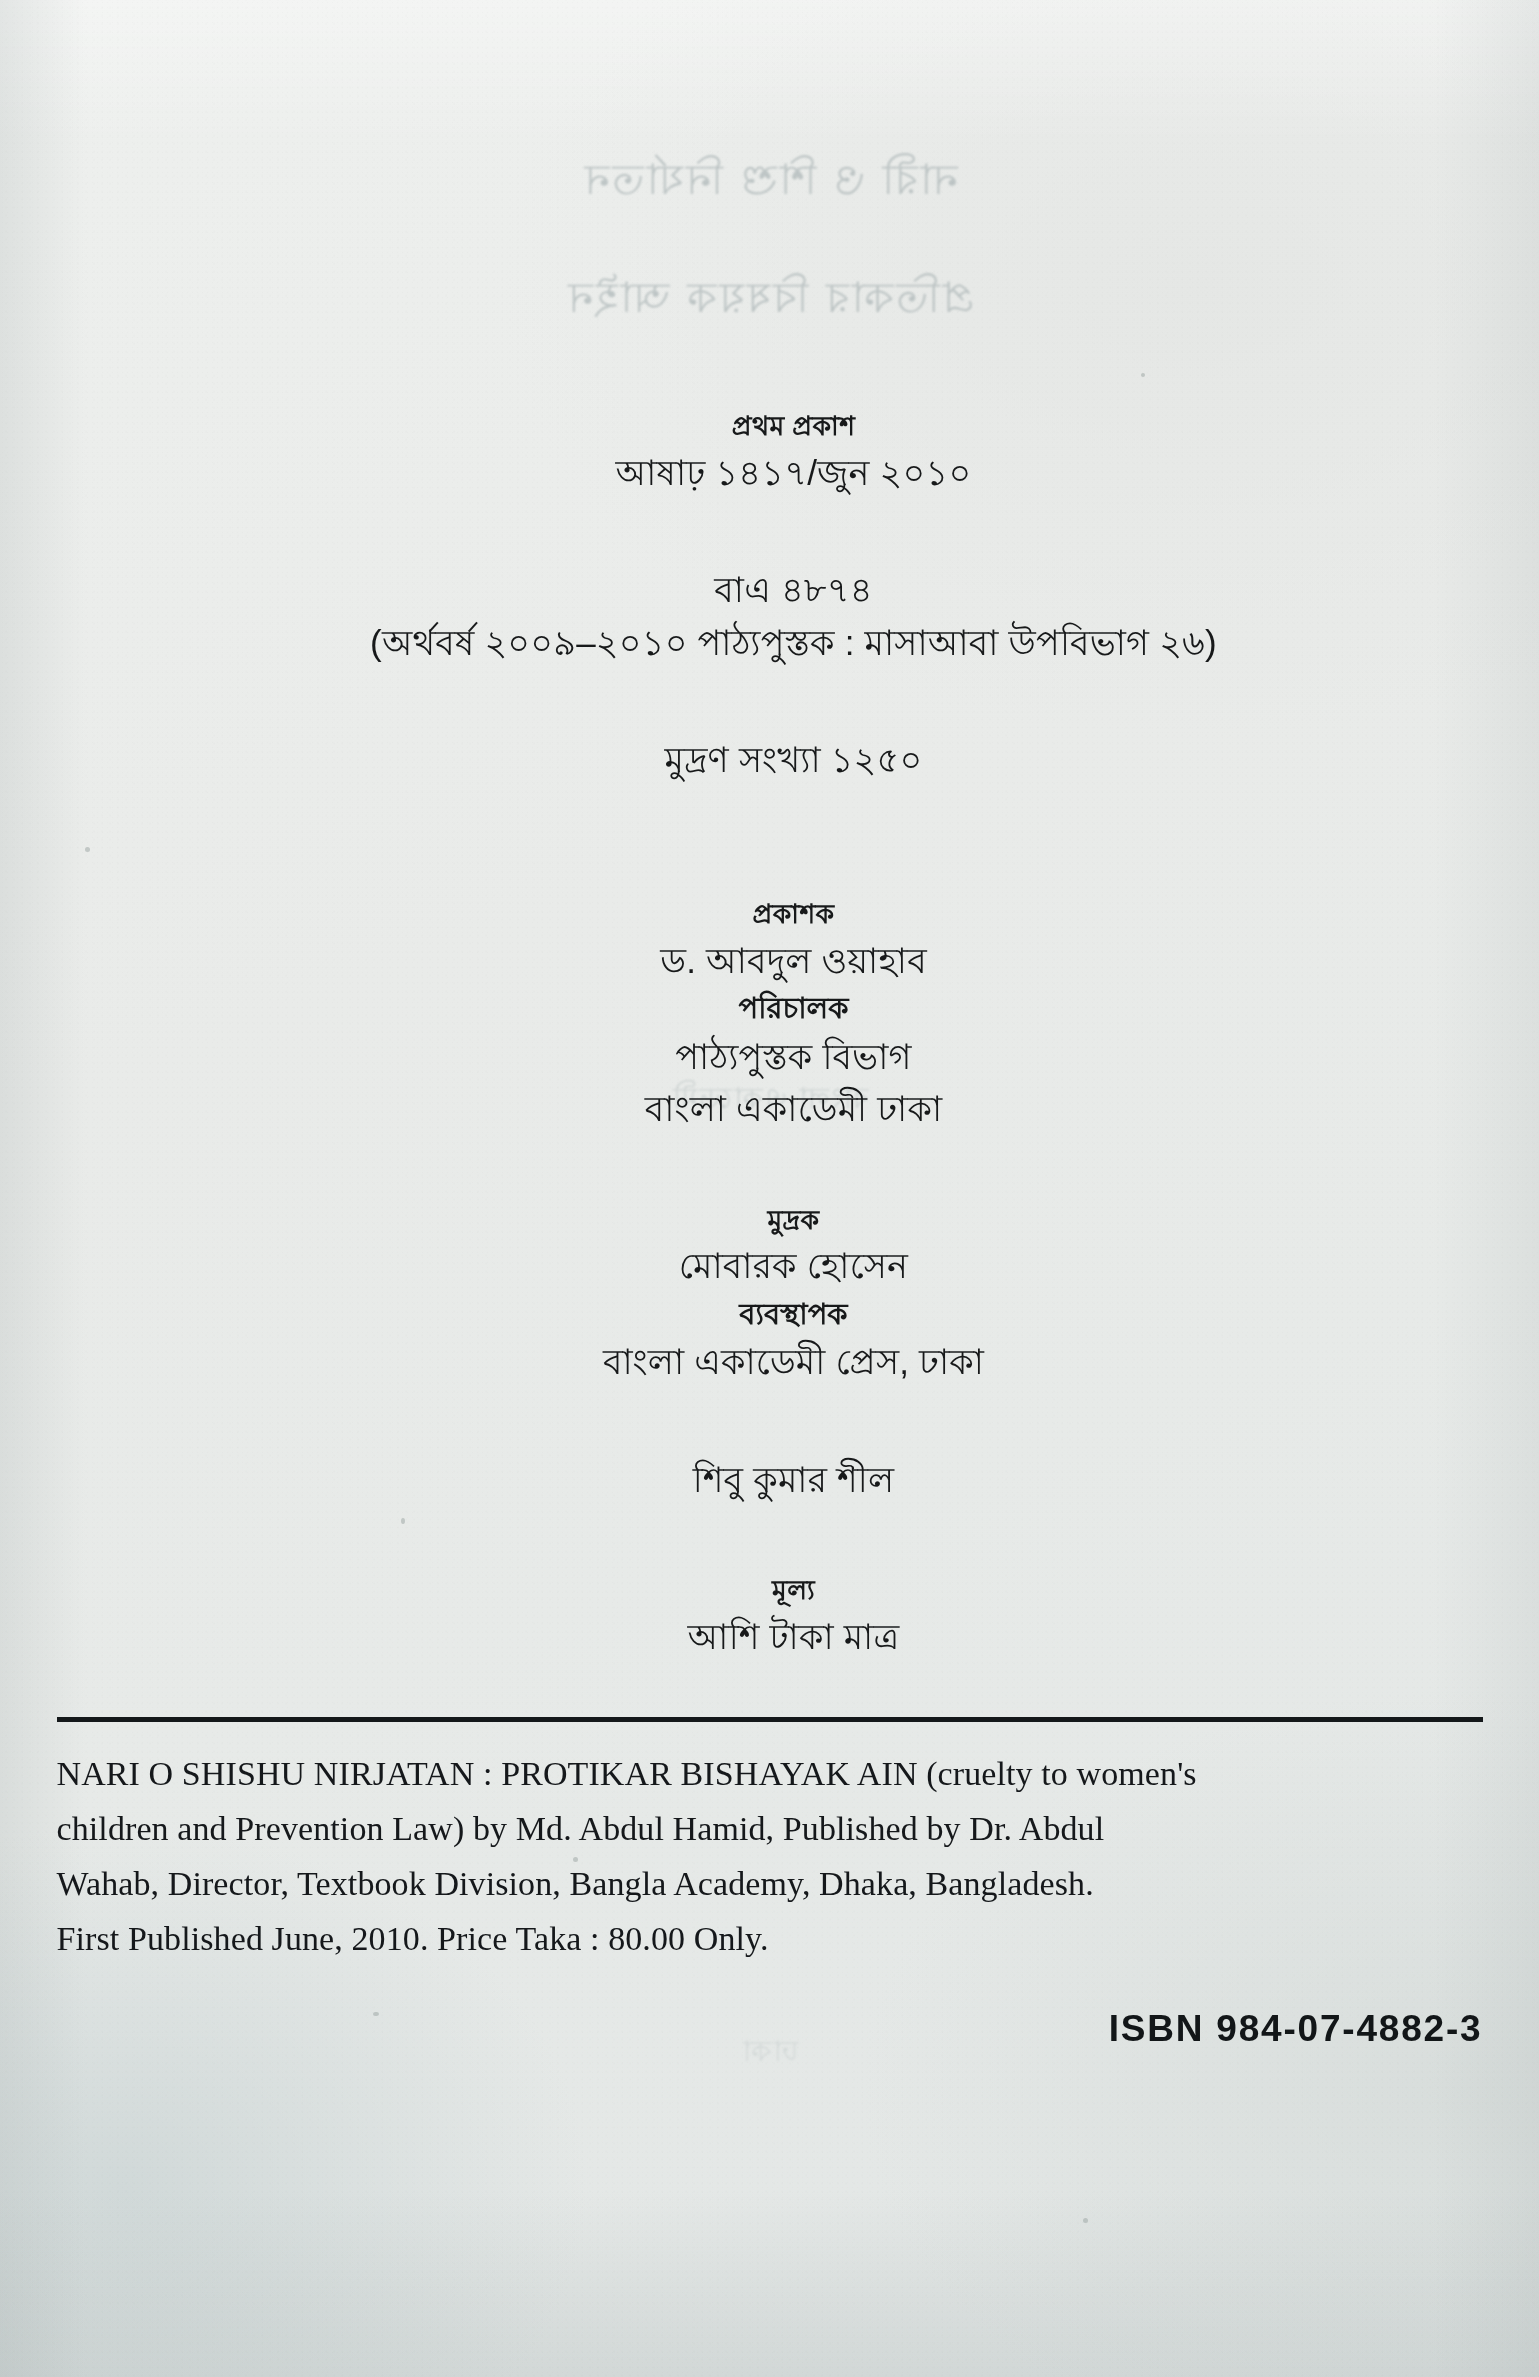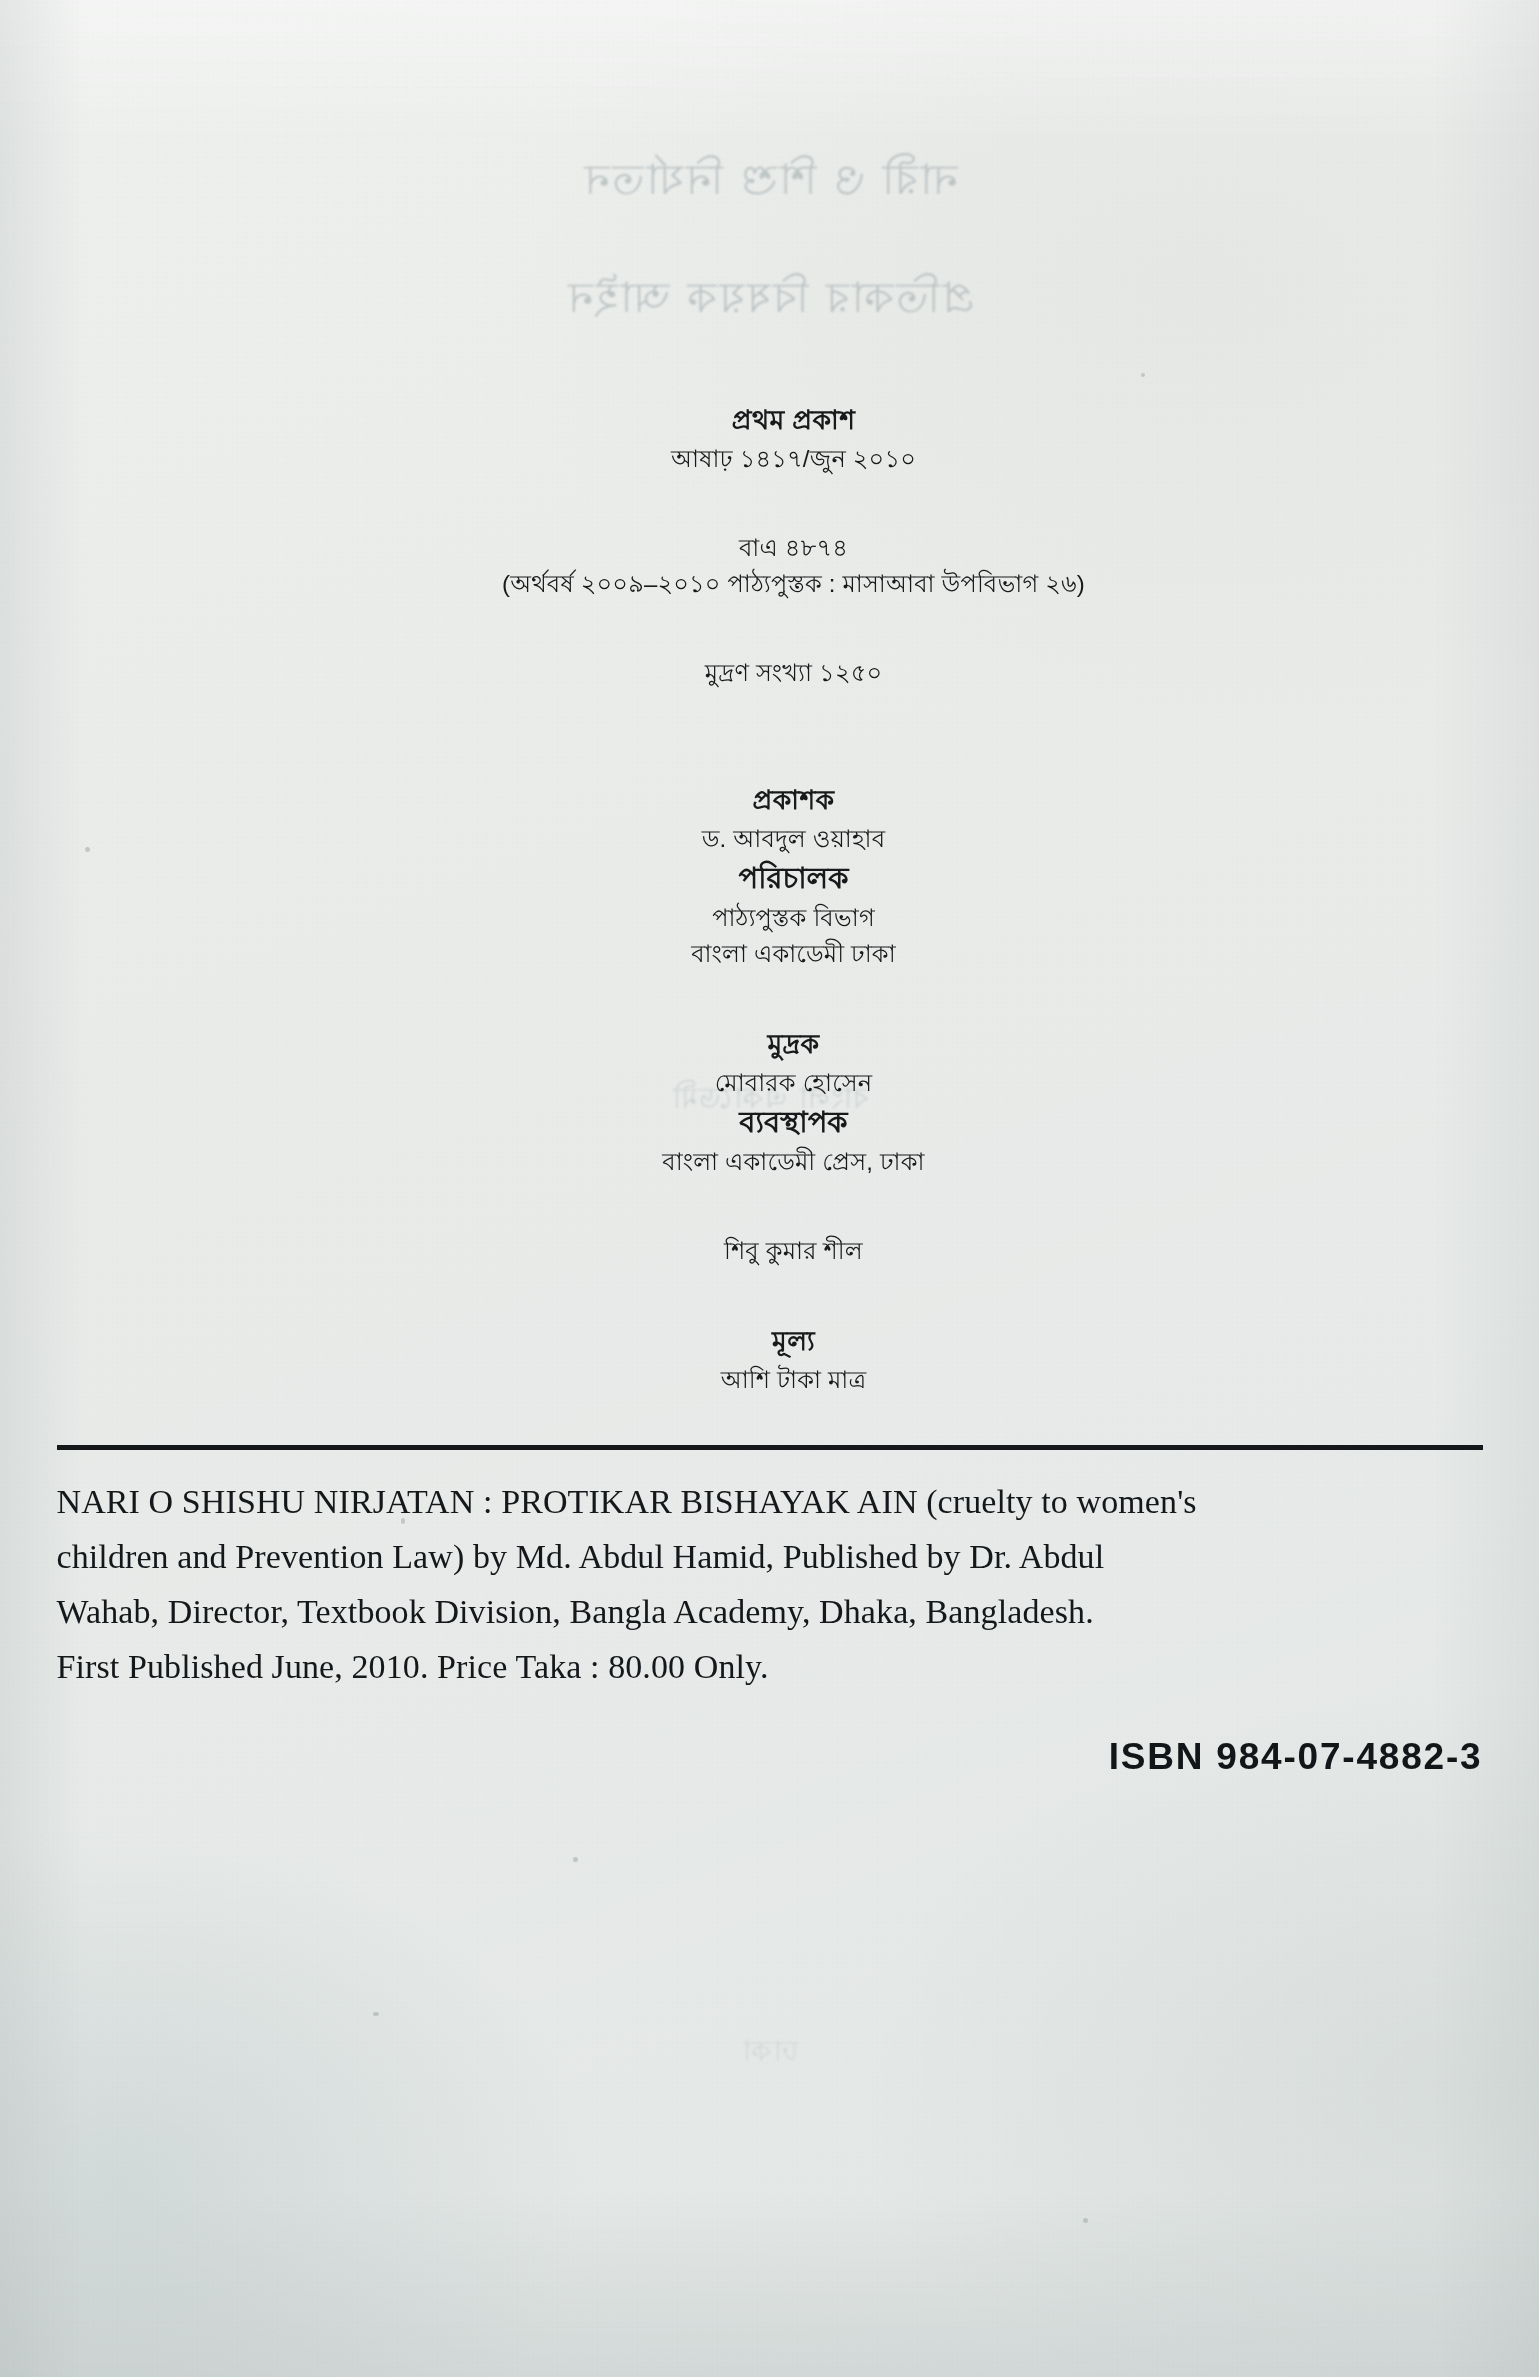--- a/index.html
+++ b/index.html
@@ -70,29 +70,29 @@
   .bleed-2 { top: 265px; font-size: 42px; letter-spacing: 2.9px; }
   .bleed-3 { top: 1075px; font-size: 29px; letter-spacing: 2.1px; opacity: 0.32; }
   .bleed-4 { top: 2028px; font-size: 29px; letter-spacing: 2.1px; opacity: 0.22; }
 
   
   .bn {
     font-family: "Liberation Sans", sans-serif;
     color: #17191a;
     line-height: 1.5;
   }
-  .block { margin: 0 auto; padding-left: 48px; }
+  .block { margin: 6px auto; padding-left: 48px; }
 
   .bn-head {
     font-size: 26.5px;
     font-weight: bold;
     letter-spacing: 0.4px;
   }
   .bn-line {
-    font-size: 24px;
+    font-size: 35px;
     letter-spacing: 0.2px;
   }
   .bn-line-sm {
     font-size: 29px;
     font-weight: bold;
   }
   .gap-md { height: 37px; }
   .gap-lg { height: 53px; }
 
   .spacer-top { height: 401px; }

